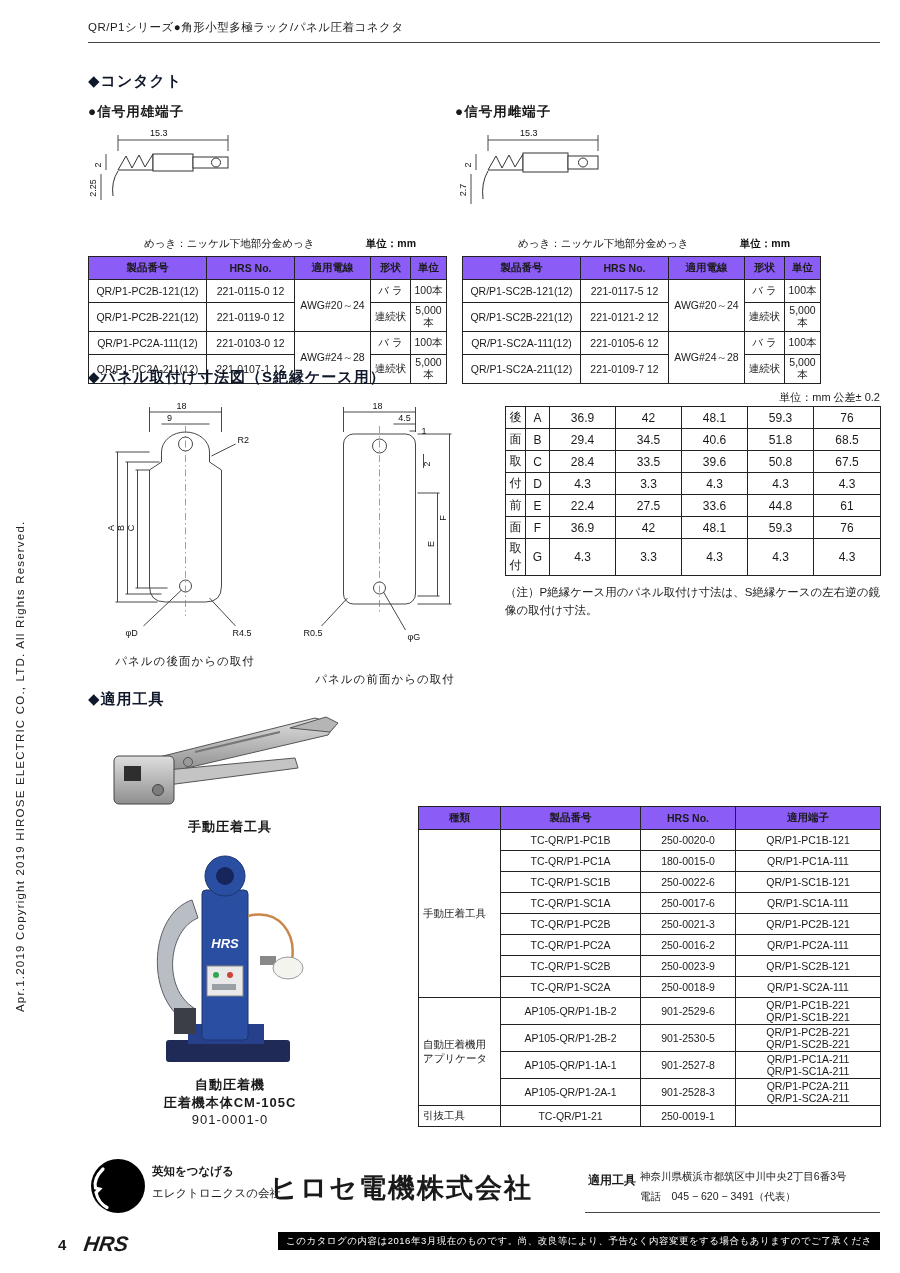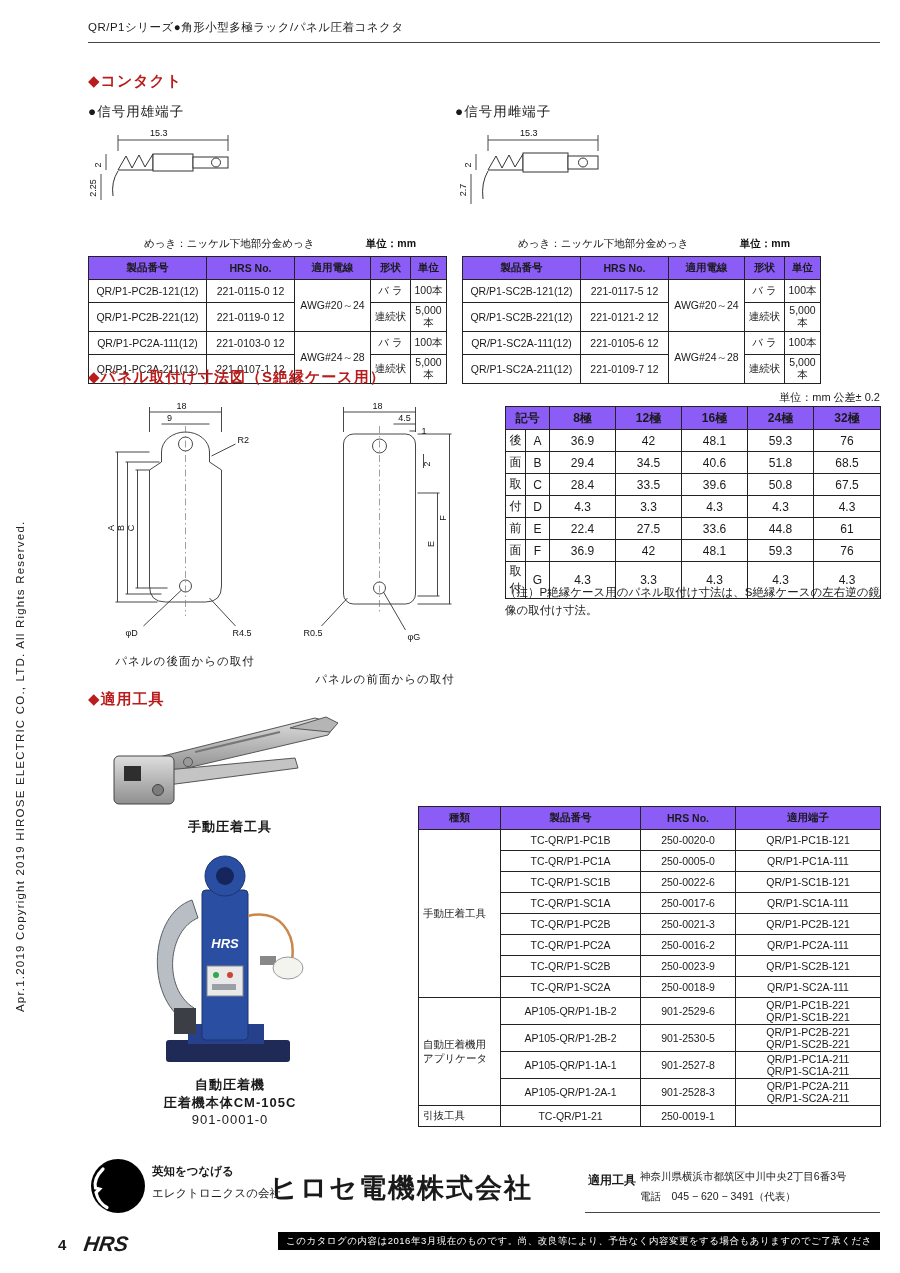--- a/index.html
+++ b/index.html
@@ -1,20 +1,20 @@
 <!DOCTYPE html>
 <html><head>
 <meta charset="utf-8">
 <style>
   html,body{margin:0;padding:0}
   body{width:900px;height:1273px;position:relative;background:#fff;color:#1a1a1a;
        font-family:"Liberation Sans","DejaVu Sans",sans-serif;overflow:hidden}
   .abs{position:absolute}
-  .sec-title{font-size:15px;font-weight:bold;color:#b91c1c;letter-spacing:1px}
-  .sub-title{font-size:13.5px;font-weight:normal;letter-spacing:1px}
+  .sec-title{font-size:15px;font-weight:bold;color:#0f172a;letter-spacing:1px}
+  .sub-title{font-size:13.5px;font-weight:bold;letter-spacing:1px}
   .plate{font-size:10.5px;font-family:Liberation Sans, sans-serif;color:#111}
   .caption{font-size:11.5px;letter-spacing:1px;text-align:center}
   .note{font-size:11.5px;line-height:1.55}
   table{border-collapse:collapse;table-layout:fixed;background:#fff}
   td,th{border:1px solid #222;text-align:center;padding:1px 2px;overflow:hidden;font-weight:normal}
   th{background:#8b5cf6;font-weight:bold}
   .ct{font-size:10.5px}
   .ct th{height:20px}
   .ct td{height:20px}
   .pt{font-size:12px}
@@ -253,28 +253,20 @@
       <col style="width:20px">
       <col style="width:24px">
       <col style="width:66px">
       <col style="width:66px">
       <col style="width:66px">
       <col style="width:66px">
       <col style="width:67px">
     </colgroup>
   <tbody id="panel-table-body">
       <tr>
-        <th colspan="2">記号</th>
-        <th>8極</th>
-        <th>12極</th>
-        <th>16極</th>
-        <th>24極</th>
-        <th>32極</th>
-      </tr>
-      <tr>
         <td class="pre">後</td>
         <td>A</td>
         <td>36.9</td>
         <td>42</td>
         <td>48.1</td>
         <td>59.3</td>
         <td>76</td>
       </tr>
       <tr>
         <td class="pre">面</td>
@@ -392,21 +384,21 @@
         <th>適用端子</th>
       </tr>
       <tr>
         <td class="grp pre" rowspan="8">手動圧着工具</td>
         <td>TC-QR/P1-PC1B</td>
         <td>250-0020-0</td>
         <td class="pre">QR/P1-PC1B-121</td>
       </tr>
       <tr>
         <td>TC-QR/P1-PC1A</td>
-        <td>250-0005-0</td>
+        <td>180-0015-0</td>
         <td class="pre">QR/P1-PC1A-111</td>
       </tr>
       <tr>
         <td>TC-QR/P1-SC1B</td>
         <td>250-0022-6</td>
         <td class="pre">QR/P1-SC1B-121</td>
       </tr>
       <tr>
         <td>TC-QR/P1-SC1A</td>
         <td>250-0017-6</td>

